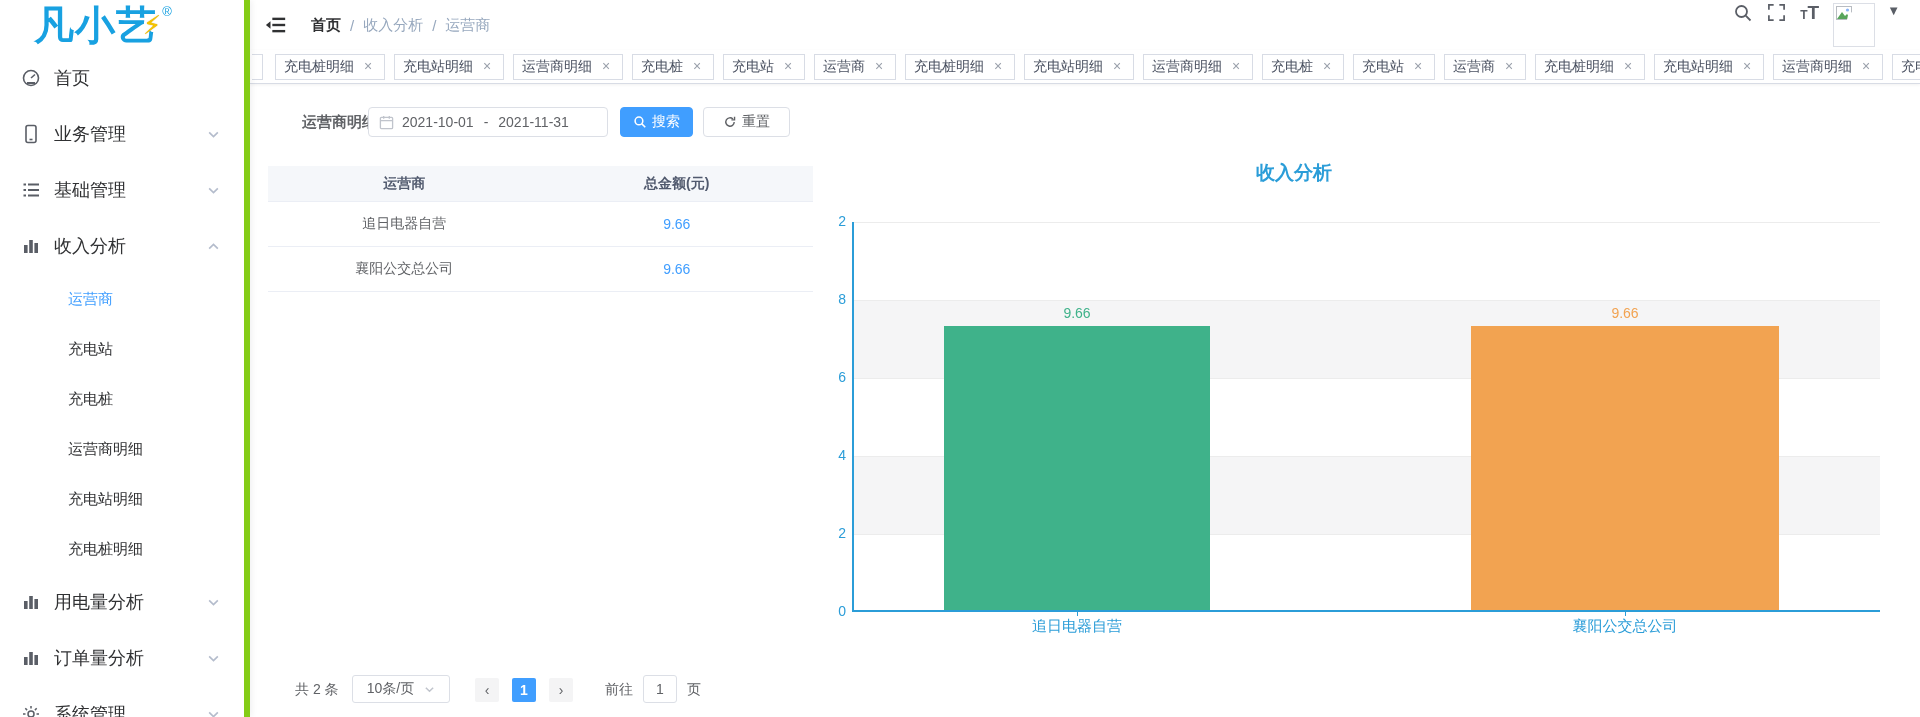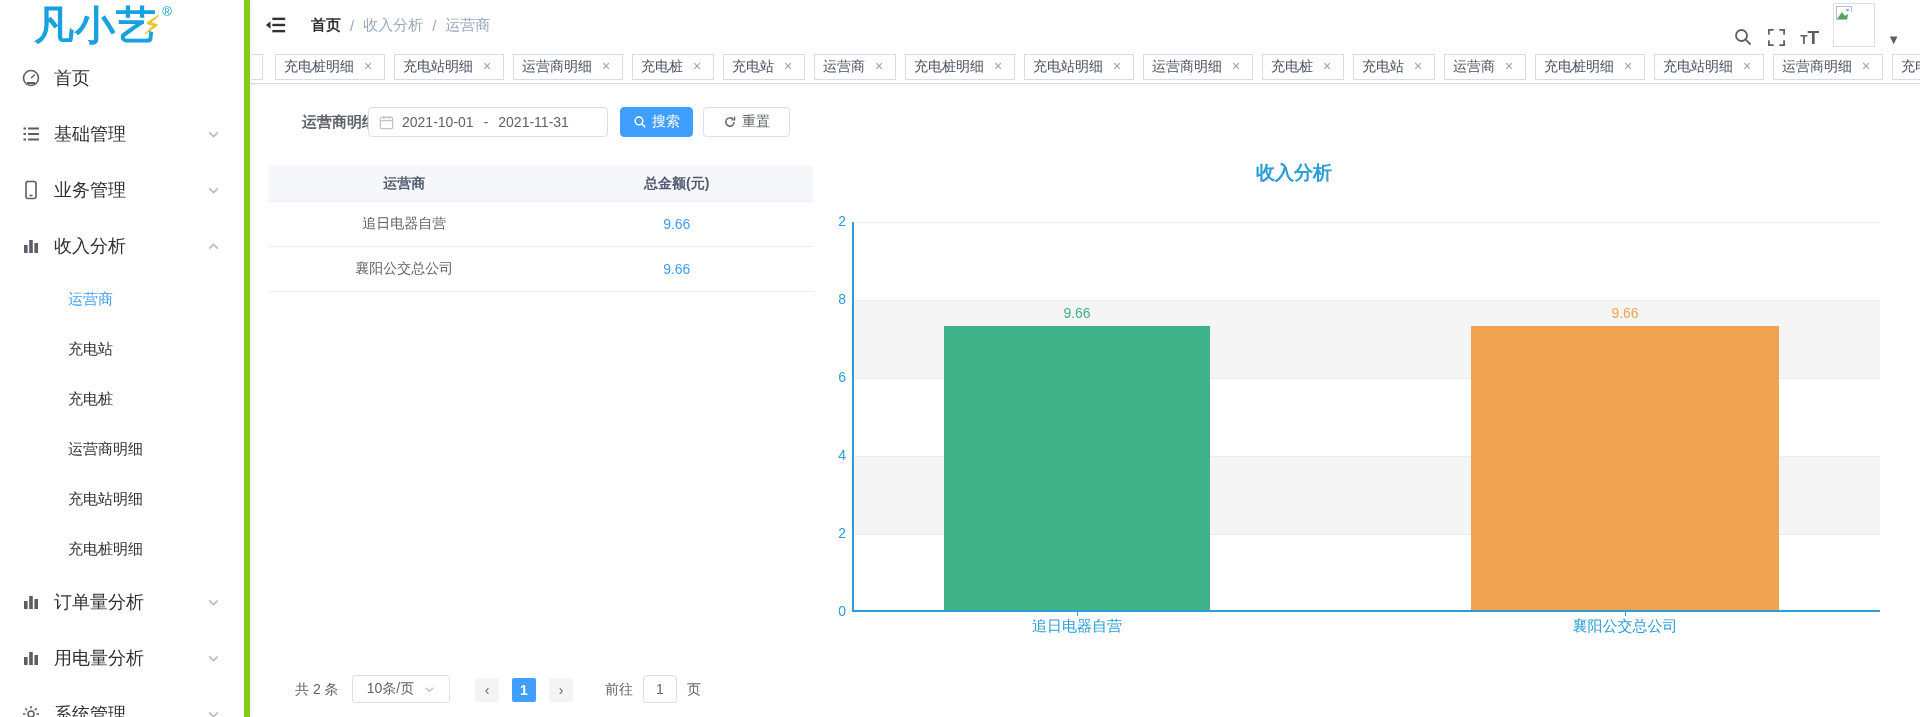--- a/index.html
+++ b/index.html
@@ -22,21 +22,21 @@
   .submenu-item .mi-label { font-size:15px; color:#303133; }
   .submenu-item.active .mi-label { color:#409eff; }
 
   
   #header { position:absolute; left:250px; top:0; right:0; height:50px; background:#fff; display:flex; align-items:center; }
   #hamburger { margin-left:15px; display:inline-flex; cursor:pointer; }
   #breadcrumb { margin-left:24px; font-size:15px; display:flex; align-items:center; gap:9px; }
   #breadcrumb .bc-sep { color:#97a8be; }
   #breadcrumb .bc-first { color:#303133; font-weight:bold; }
   #breadcrumb .bc-rest { color:#97a8be; }
-  #header-right { margin-left:auto; display:flex; align-items:flex-end; gap:14px; padding-right:20px; }
+  #header-right { margin-left:auto; display:flex; align-items:flex-start; gap:14px; padding-right:20px; }
   .hdr-icon { display:inline-flex; align-items:center; justify-content:center; color:#5a5e66; cursor:pointer; }
   #font-size-icon { font-weight:bold; color:#5a5e66; cursor:pointer; line-height:1; }
   #font-size-icon .t-small { font-size:12px; } #font-size-icon .t-big { font-size:19px; }
   #avatar-box { width:42px; height:44px; border:1px solid #dcdfe6; background:#fff; position:relative; overflow:hidden; }
   #avatar-box svg { position:absolute; left:2px; top:2px; }
   #avatar-caret { color:#5a5e66; font-size:13px; margin-left:-2px; cursor:pointer; }
 
   
   #tabbar { position:absolute; left:250px; top:50px; right:0; height:34px; background:#fff;
             border-bottom:1px solid #d8dce5; box-shadow:0 1px 3px 0 rgba(0,0,0,.06); display:flex; align-items:center;
@@ -111,52 +111,52 @@
           <svg width="20" height="20" viewBox="0 0 20 20" fill="none" stroke="#5a5e66" stroke-width="1.6">
             <circle cx="10" cy="10" r="7.5"></circle>
             <line x1="10" y1="10" x2="14" y2="6.5"></line>
             <line x1="6" y1="15" x2="14" y2="15" stroke-width="2"></line>
           </svg>
         </span>
         <span class="mi-label">首页</span>
       </div>
       <div class="menu-item">
         <span class="mi-icon">
+          <svg width="18" height="20" viewBox="0 0 16 20" fill="none" stroke="#5a5e66" stroke-width="1.6">
+            <rect x="3" y="1.5" width="10" height="17" rx="2"></rect>
+            <line x1="6.5" y1="15.5" x2="9.5" y2="15.5"></line>
+          </svg>
+        </span>
+        <span class="mi-label">业务管理</span>
+        <span class="mi-chevron">
+          <svg width="13" height="13" viewBox="0 0 12 12" fill="none" stroke="#b4bccc" stroke-width="1.5">
+            <polyline points="2,4 6,8 10,4"></polyline>
+          </svg>
+        </span>
+      </div>
+      <div class="menu-item">
+        <span class="mi-icon">
           <svg width="20" height="20" viewBox="0 0 20 20" fill="#5a5e66">
             <rect x="7" y="3.5" width="11" height="2"></rect>
             <rect x="7" y="9" width="11" height="2"></rect>
             <rect x="7" y="14.5" width="11" height="2"></rect>
             <rect x="2.5" y="3.5" width="2.5" height="2"></rect>
             <rect x="2.5" y="9" width="2.5" height="2"></rect>
             <rect x="2.5" y="14.5" width="2.5" height="2"></rect>
           </svg>
         </span>
         <span class="mi-label">基础管理</span>
         <span class="mi-chevron">
           <svg width="13" height="13" viewBox="0 0 12 12" fill="none" stroke="#b4bccc" stroke-width="1.5">
             <polyline points="2,4 6,8 10,4"></polyline>
           </svg>
         </span>
       </div>
       <div class="menu-item">
         <span class="mi-icon">
-          <svg width="18" height="20" viewBox="0 0 16 20" fill="none" stroke="#5a5e66" stroke-width="1.6">
-            <rect x="3" y="1.5" width="10" height="17" rx="2"></rect>
-            <line x1="6.5" y1="15.5" x2="9.5" y2="15.5"></line>
-          </svg>
-        </span>
-        <span class="mi-label">业务管理</span>
-        <span class="mi-chevron">
-          <svg width="13" height="13" viewBox="0 0 12 12" fill="none" stroke="#b4bccc" stroke-width="1.5">
-            <polyline points="2,4 6,8 10,4"></polyline>
-          </svg>
-        </span>
-      </div>
-      <div class="menu-item">
-        <span class="mi-icon">
           <svg width="20" height="20" viewBox="0 0 20 20" fill="#5a5e66">
             <rect x="3" y="9" width="3.6" height="8"></rect>
             <rect x="8.2" y="4" width="3.6" height="13"></rect>
             <rect x="13.4" y="7" width="3.6" height="10"></rect>
           </svg>
         </span>
         <span class="mi-label">收入分析</span>
         <span class="mi-chevron">
           <svg width="13" height="13" viewBox="0 0 12 12" fill="none" stroke="#b4bccc" stroke-width="1.5">
             <polyline points="2,8 6,4 10,8"></polyline>
@@ -182,36 +182,36 @@
         <span class="mi-label">充电桩明细</span>
       </div>
       <div class="menu-item">
         <span class="mi-icon">
           <svg width="20" height="20" viewBox="0 0 20 20" fill="#5a5e66">
             <rect x="3" y="9" width="3.6" height="8"></rect>
             <rect x="8.2" y="4" width="3.6" height="13"></rect>
             <rect x="13.4" y="7" width="3.6" height="10"></rect>
           </svg>
         </span>
-        <span class="mi-label">订单量分析</span>
+        <span class="mi-label">用电量分析</span>
         <span class="mi-chevron">
           <svg width="13" height="13" viewBox="0 0 12 12" fill="none" stroke="#b4bccc" stroke-width="1.5">
             <polyline points="2,4 6,8 10,4"></polyline>
           </svg>
         </span>
       </div>
       <div class="menu-item">
         <span class="mi-icon">
           <svg width="20" height="20" viewBox="0 0 20 20" fill="#5a5e66">
             <rect x="3" y="9" width="3.6" height="8"></rect>
             <rect x="8.2" y="4" width="3.6" height="13"></rect>
             <rect x="13.4" y="7" width="3.6" height="10"></rect>
           </svg>
         </span>
-        <span class="mi-label">用电量分析</span>
+        <span class="mi-label">订单量分析</span>
         <span class="mi-chevron">
           <svg width="13" height="13" viewBox="0 0 12 12" fill="none" stroke="#b4bccc" stroke-width="1.5">
             <polyline points="2,4 6,8 10,4"></polyline>
           </svg>
         </span>
       </div>
       <div class="menu-item">
         <span class="mi-icon">
           <svg width="20" height="20" viewBox="0 0 20 20" fill="none" stroke="#5a5e66" stroke-width="1.5">
             <circle cx="10" cy="10" r="3"></circle>

